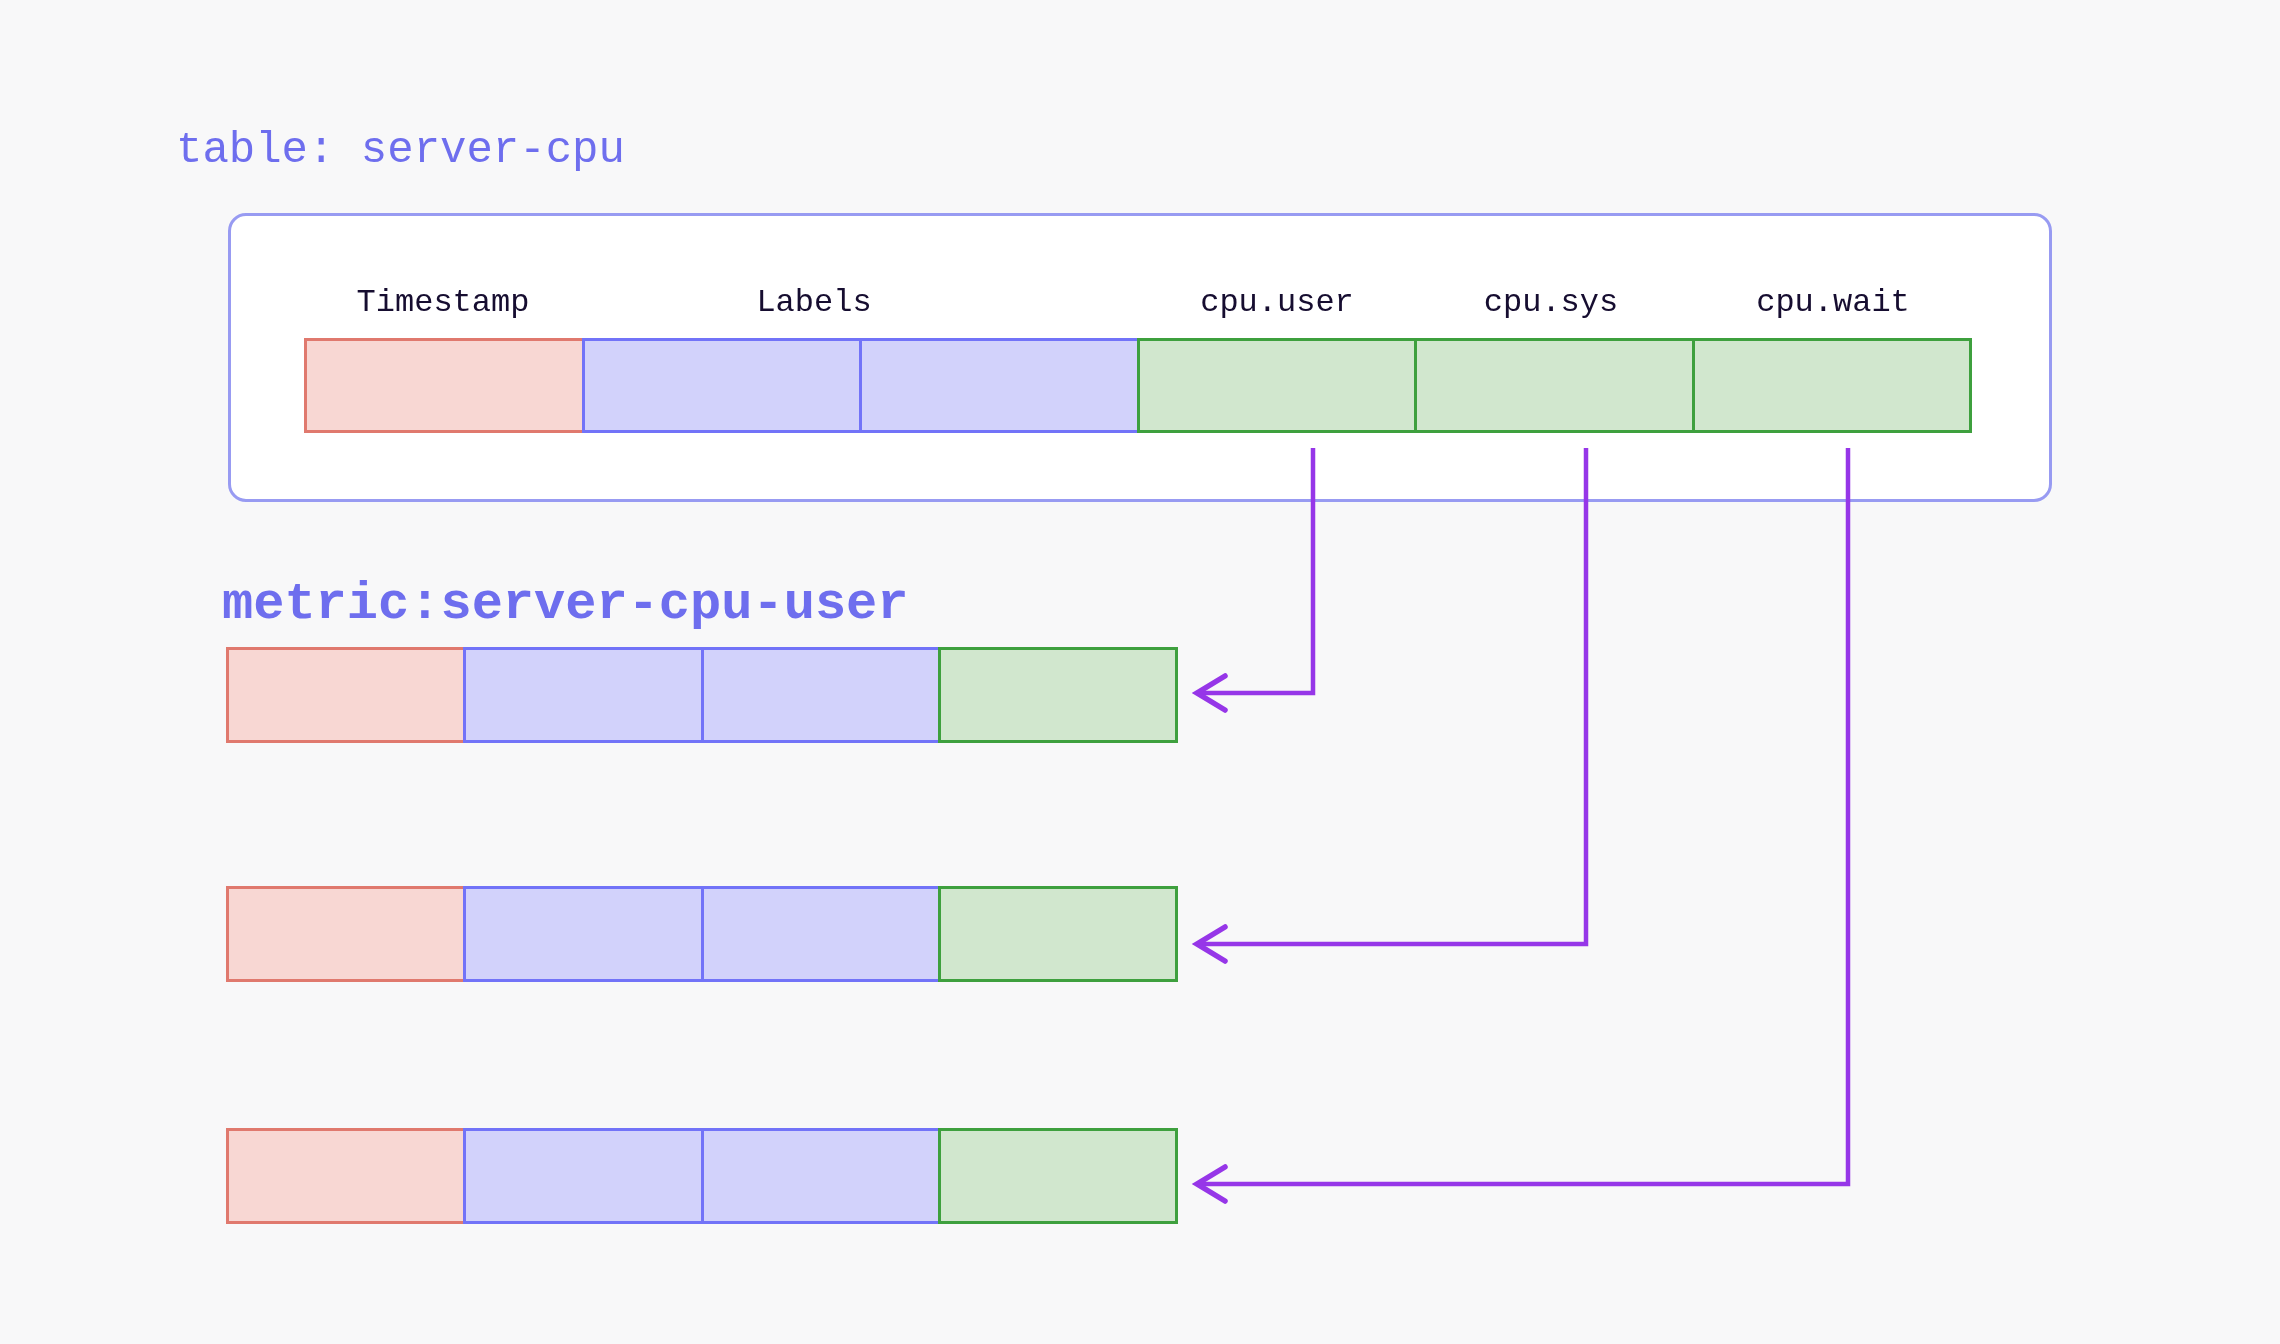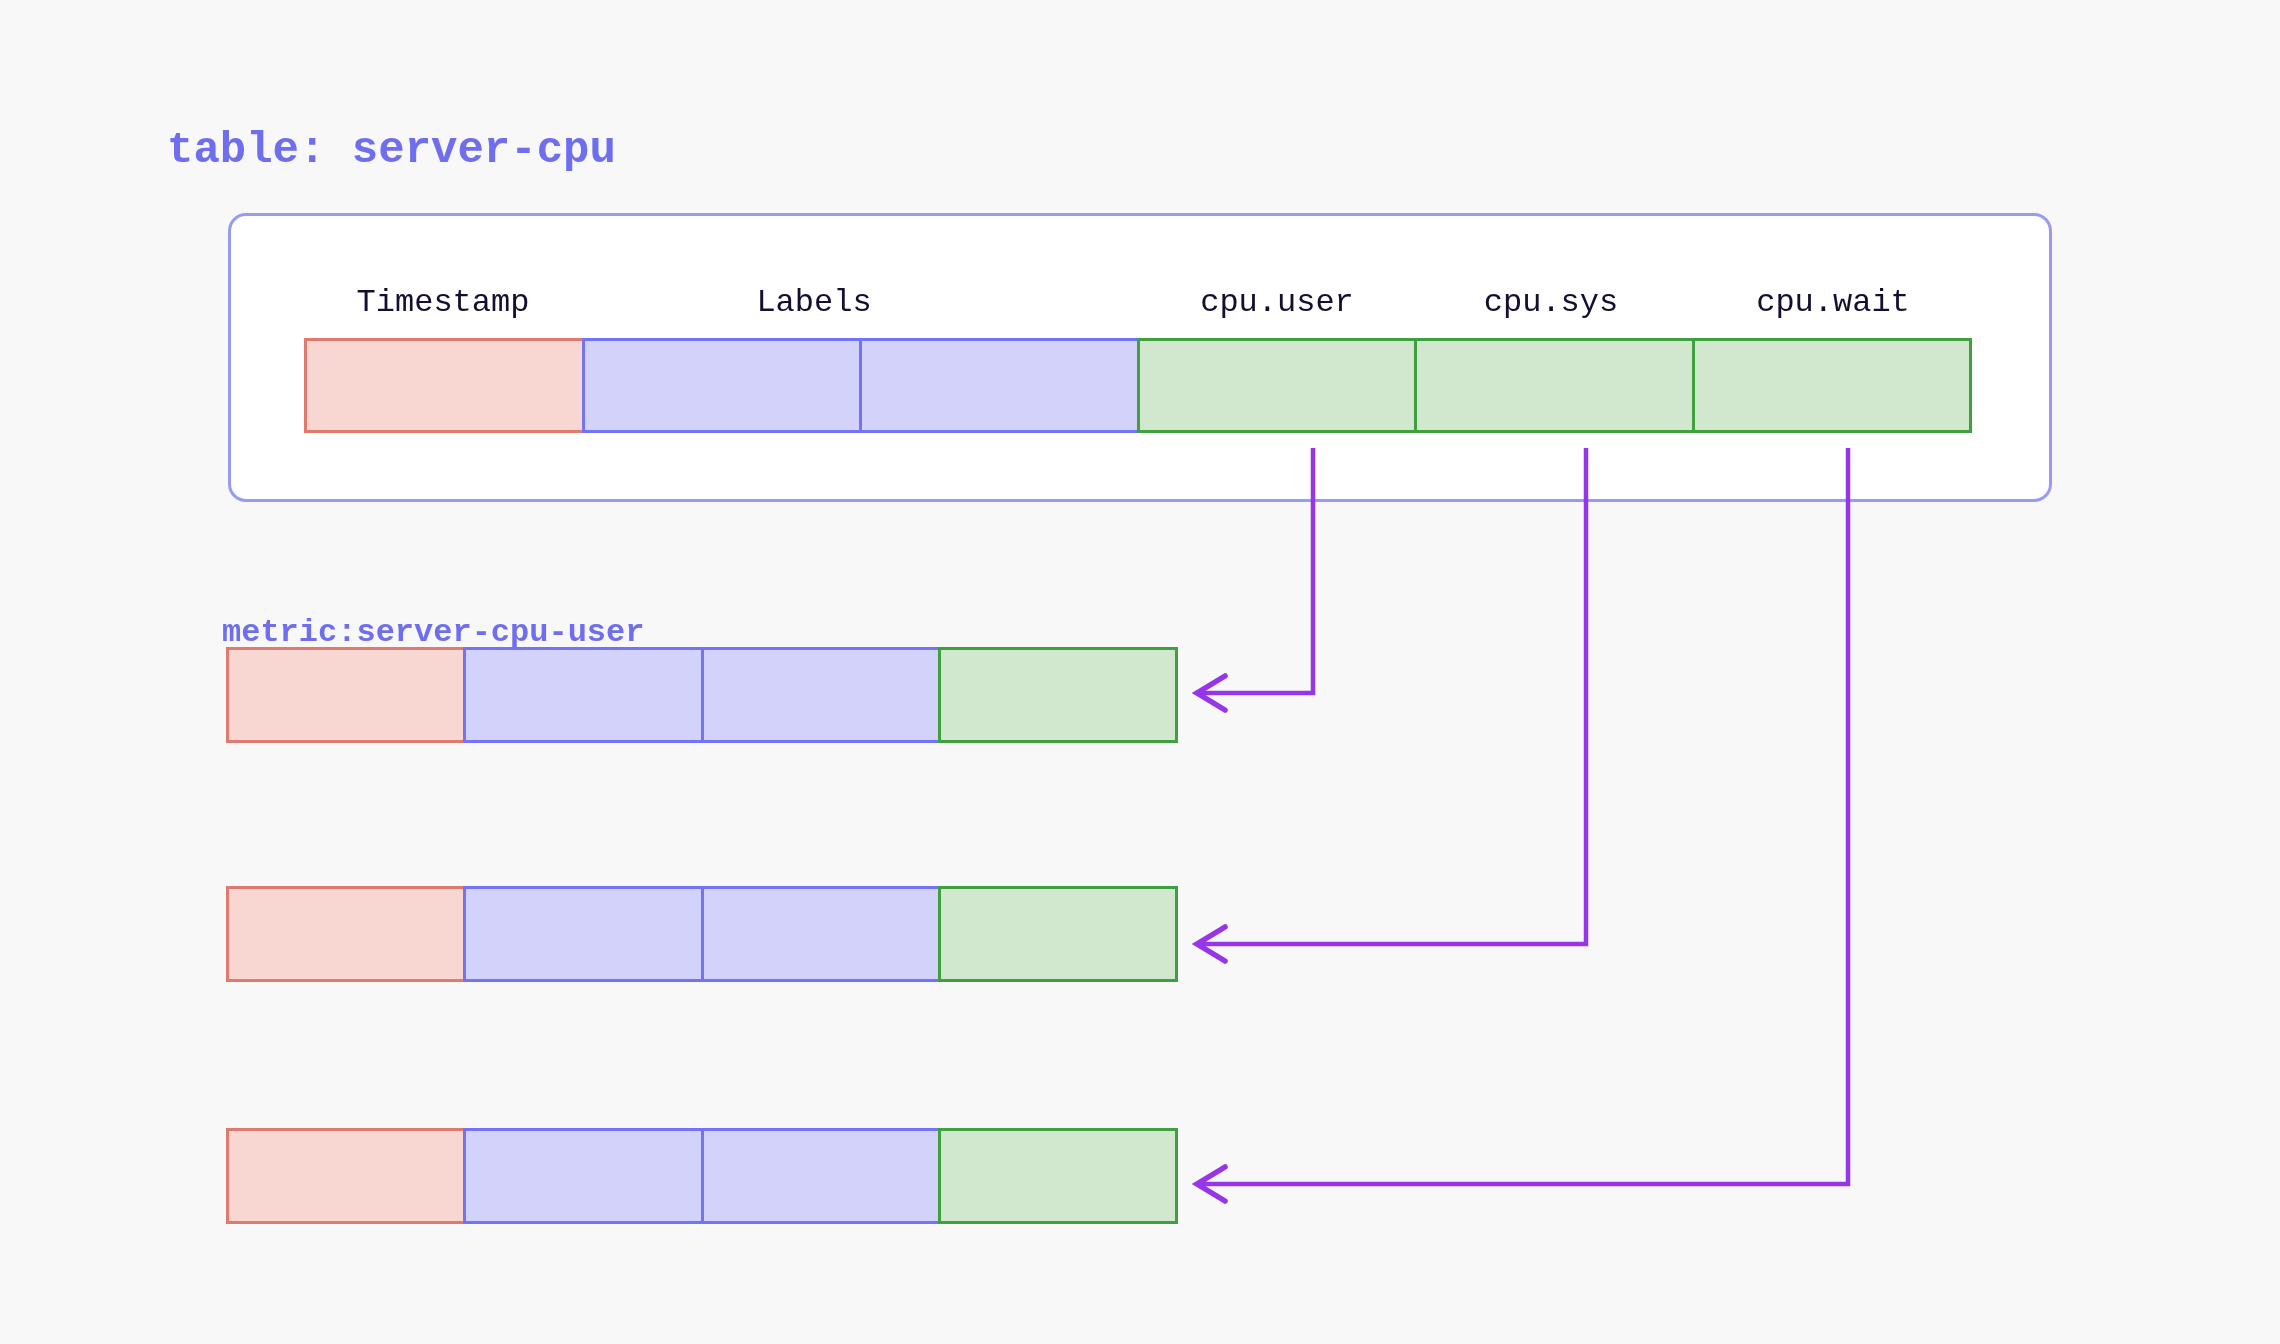--- a/index.html
+++ b/index.html
@@ -12,37 +12,36 @@
   }
   .canvas {
     position: relative;
     width: 2280px;
     height: 1344px;
     overflow: hidden;
     background: var(--page-bg, #f8f8f9);
   }
   .diagram-title {
     position: absolute;
-    left: 167px;
+    left: 176px;
     top: 125px;
     font-size: 44px;
     line-height: 50px;
-    font-weight: bold;
+    font-weight: normal;
     color: var(--accent-text, #6e6eee);
     white-space: pre;
   }
   .metric-title {
     position: absolute;
     left: 222px;
-    font-size: 32px;
+    font-size: 52px;
     line-height: 50px;
     font-weight: bold;
     color: var(--accent-text, #6e6eee);
     white-space: pre;
-    margin-top: 28px;
   }
   .table-box {
     position: absolute;
     left: 228px;
     top: 213px;
     width: 1824px;
     height: 289px;
     box-sizing: border-box;
     background: var(--box-bg, #ffffff);
     border: 3px solid var(--box-border, #989bf2);

